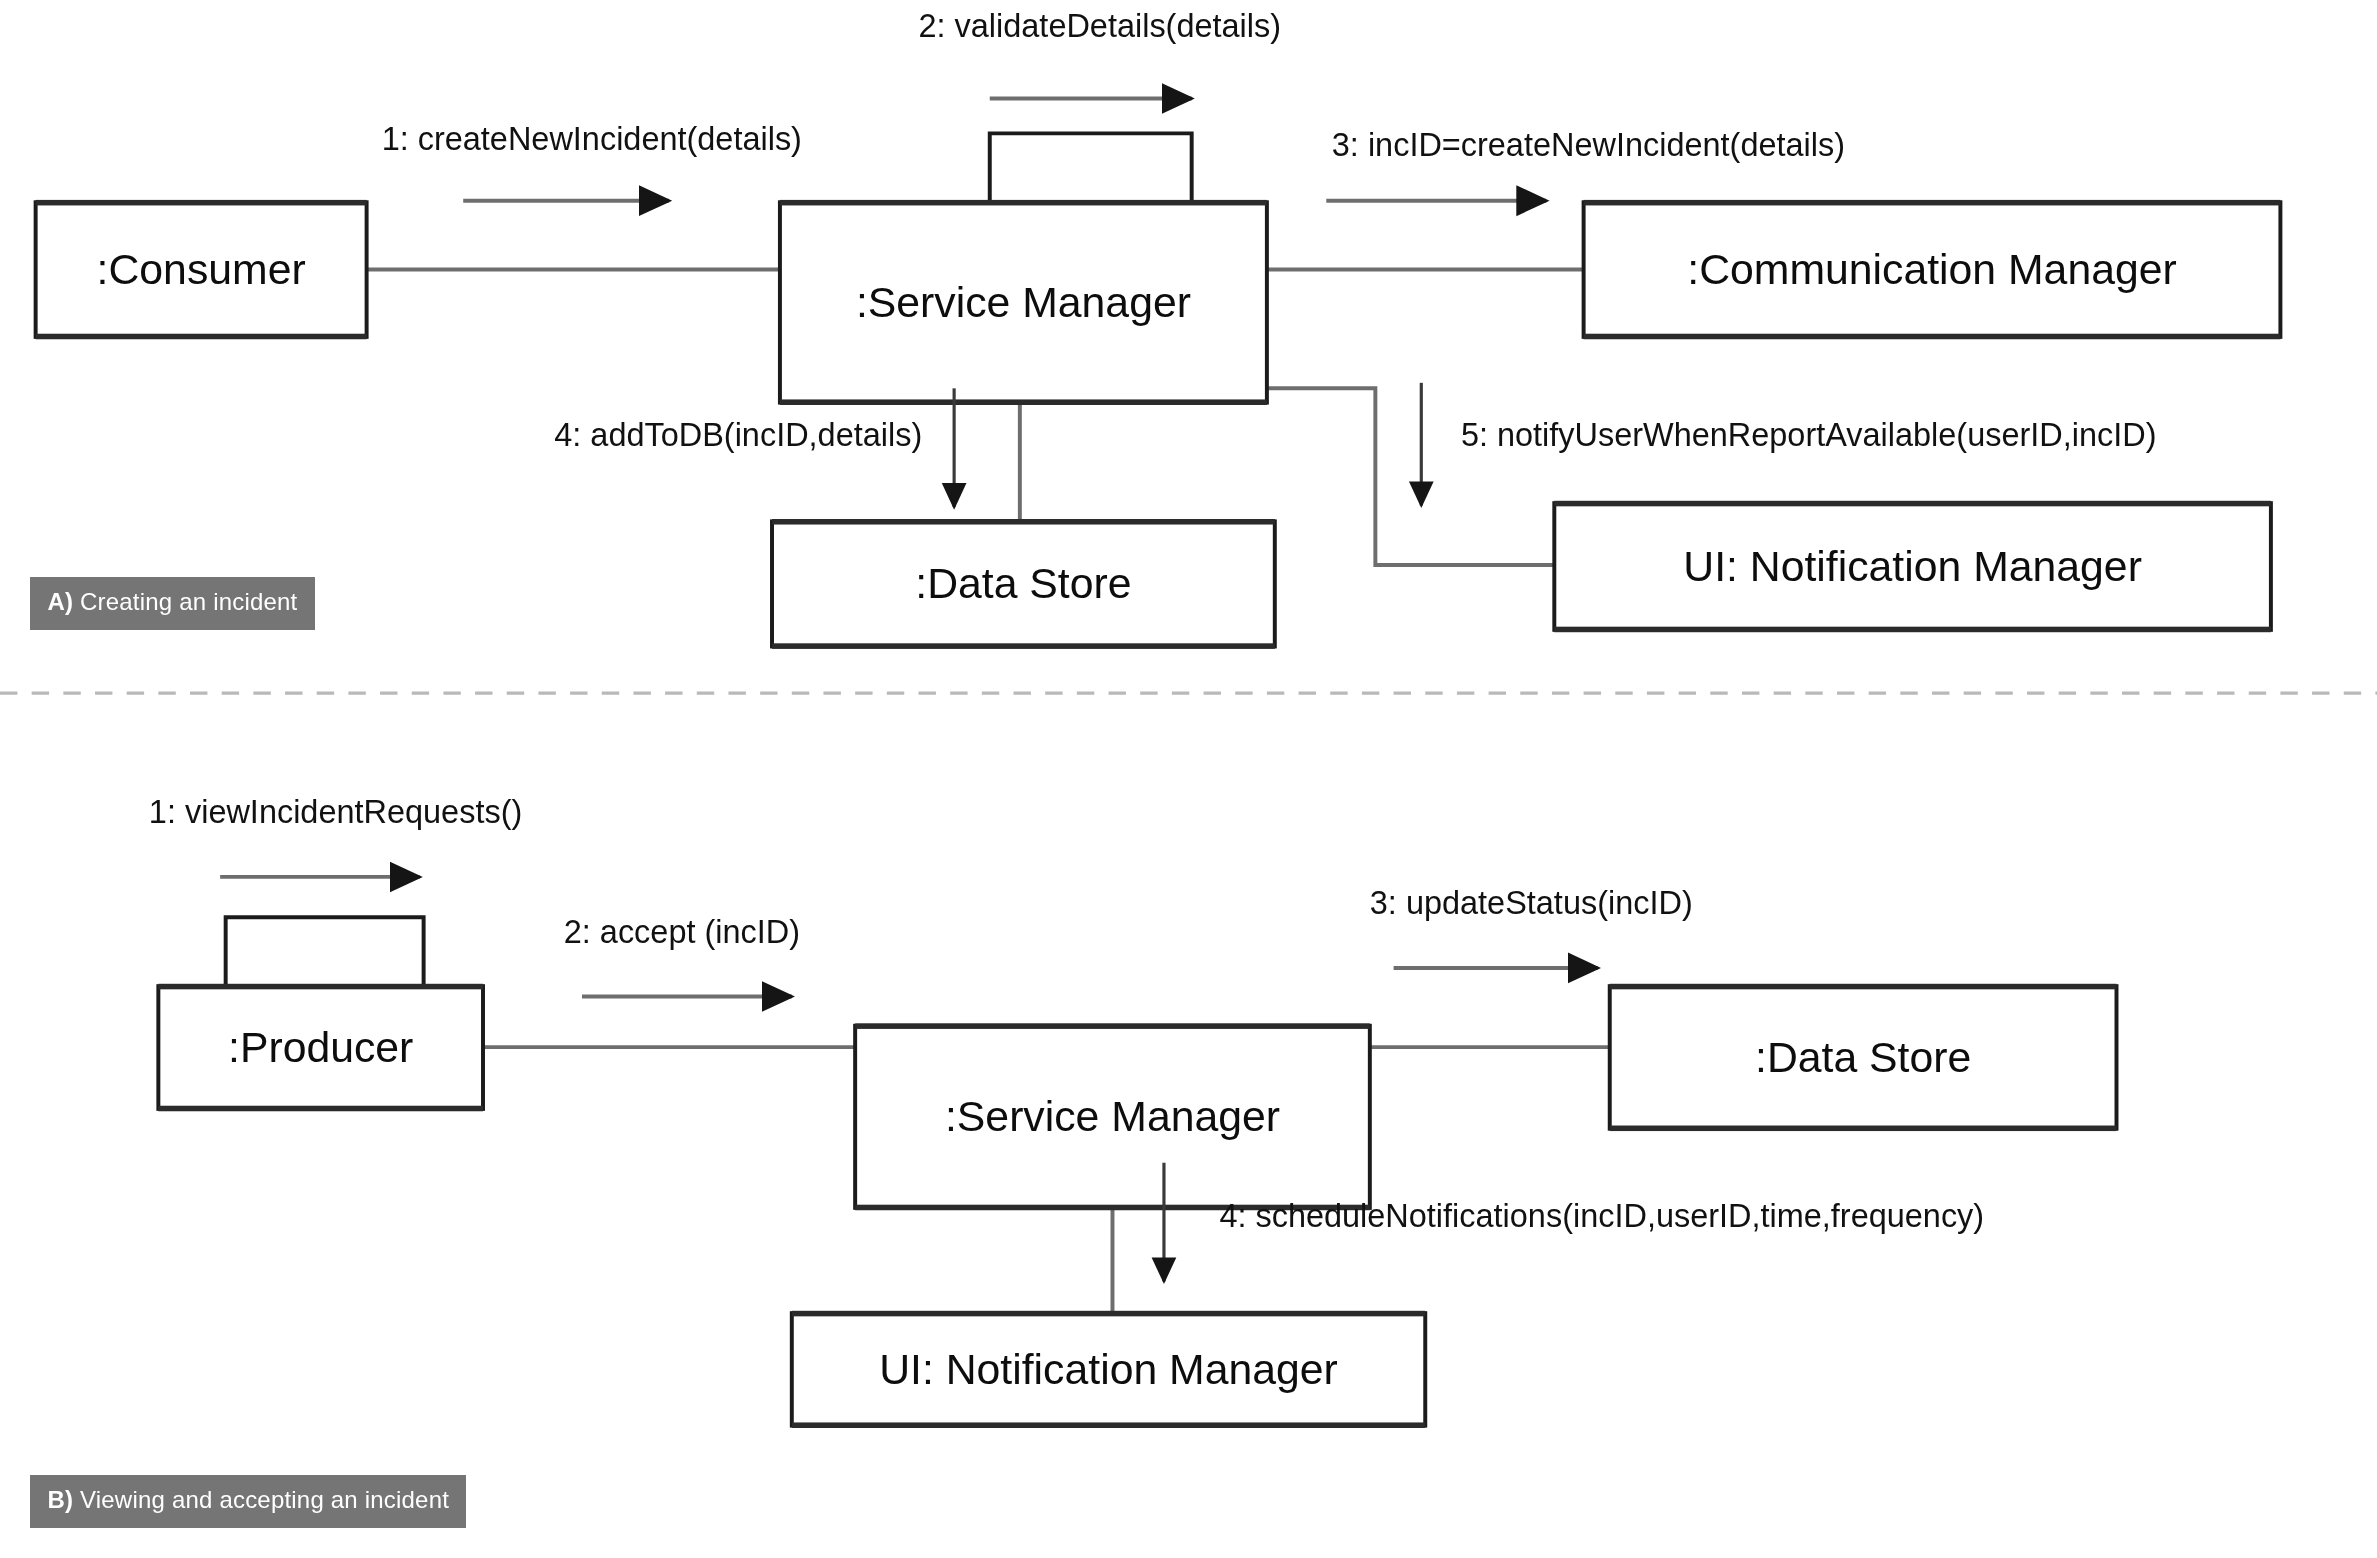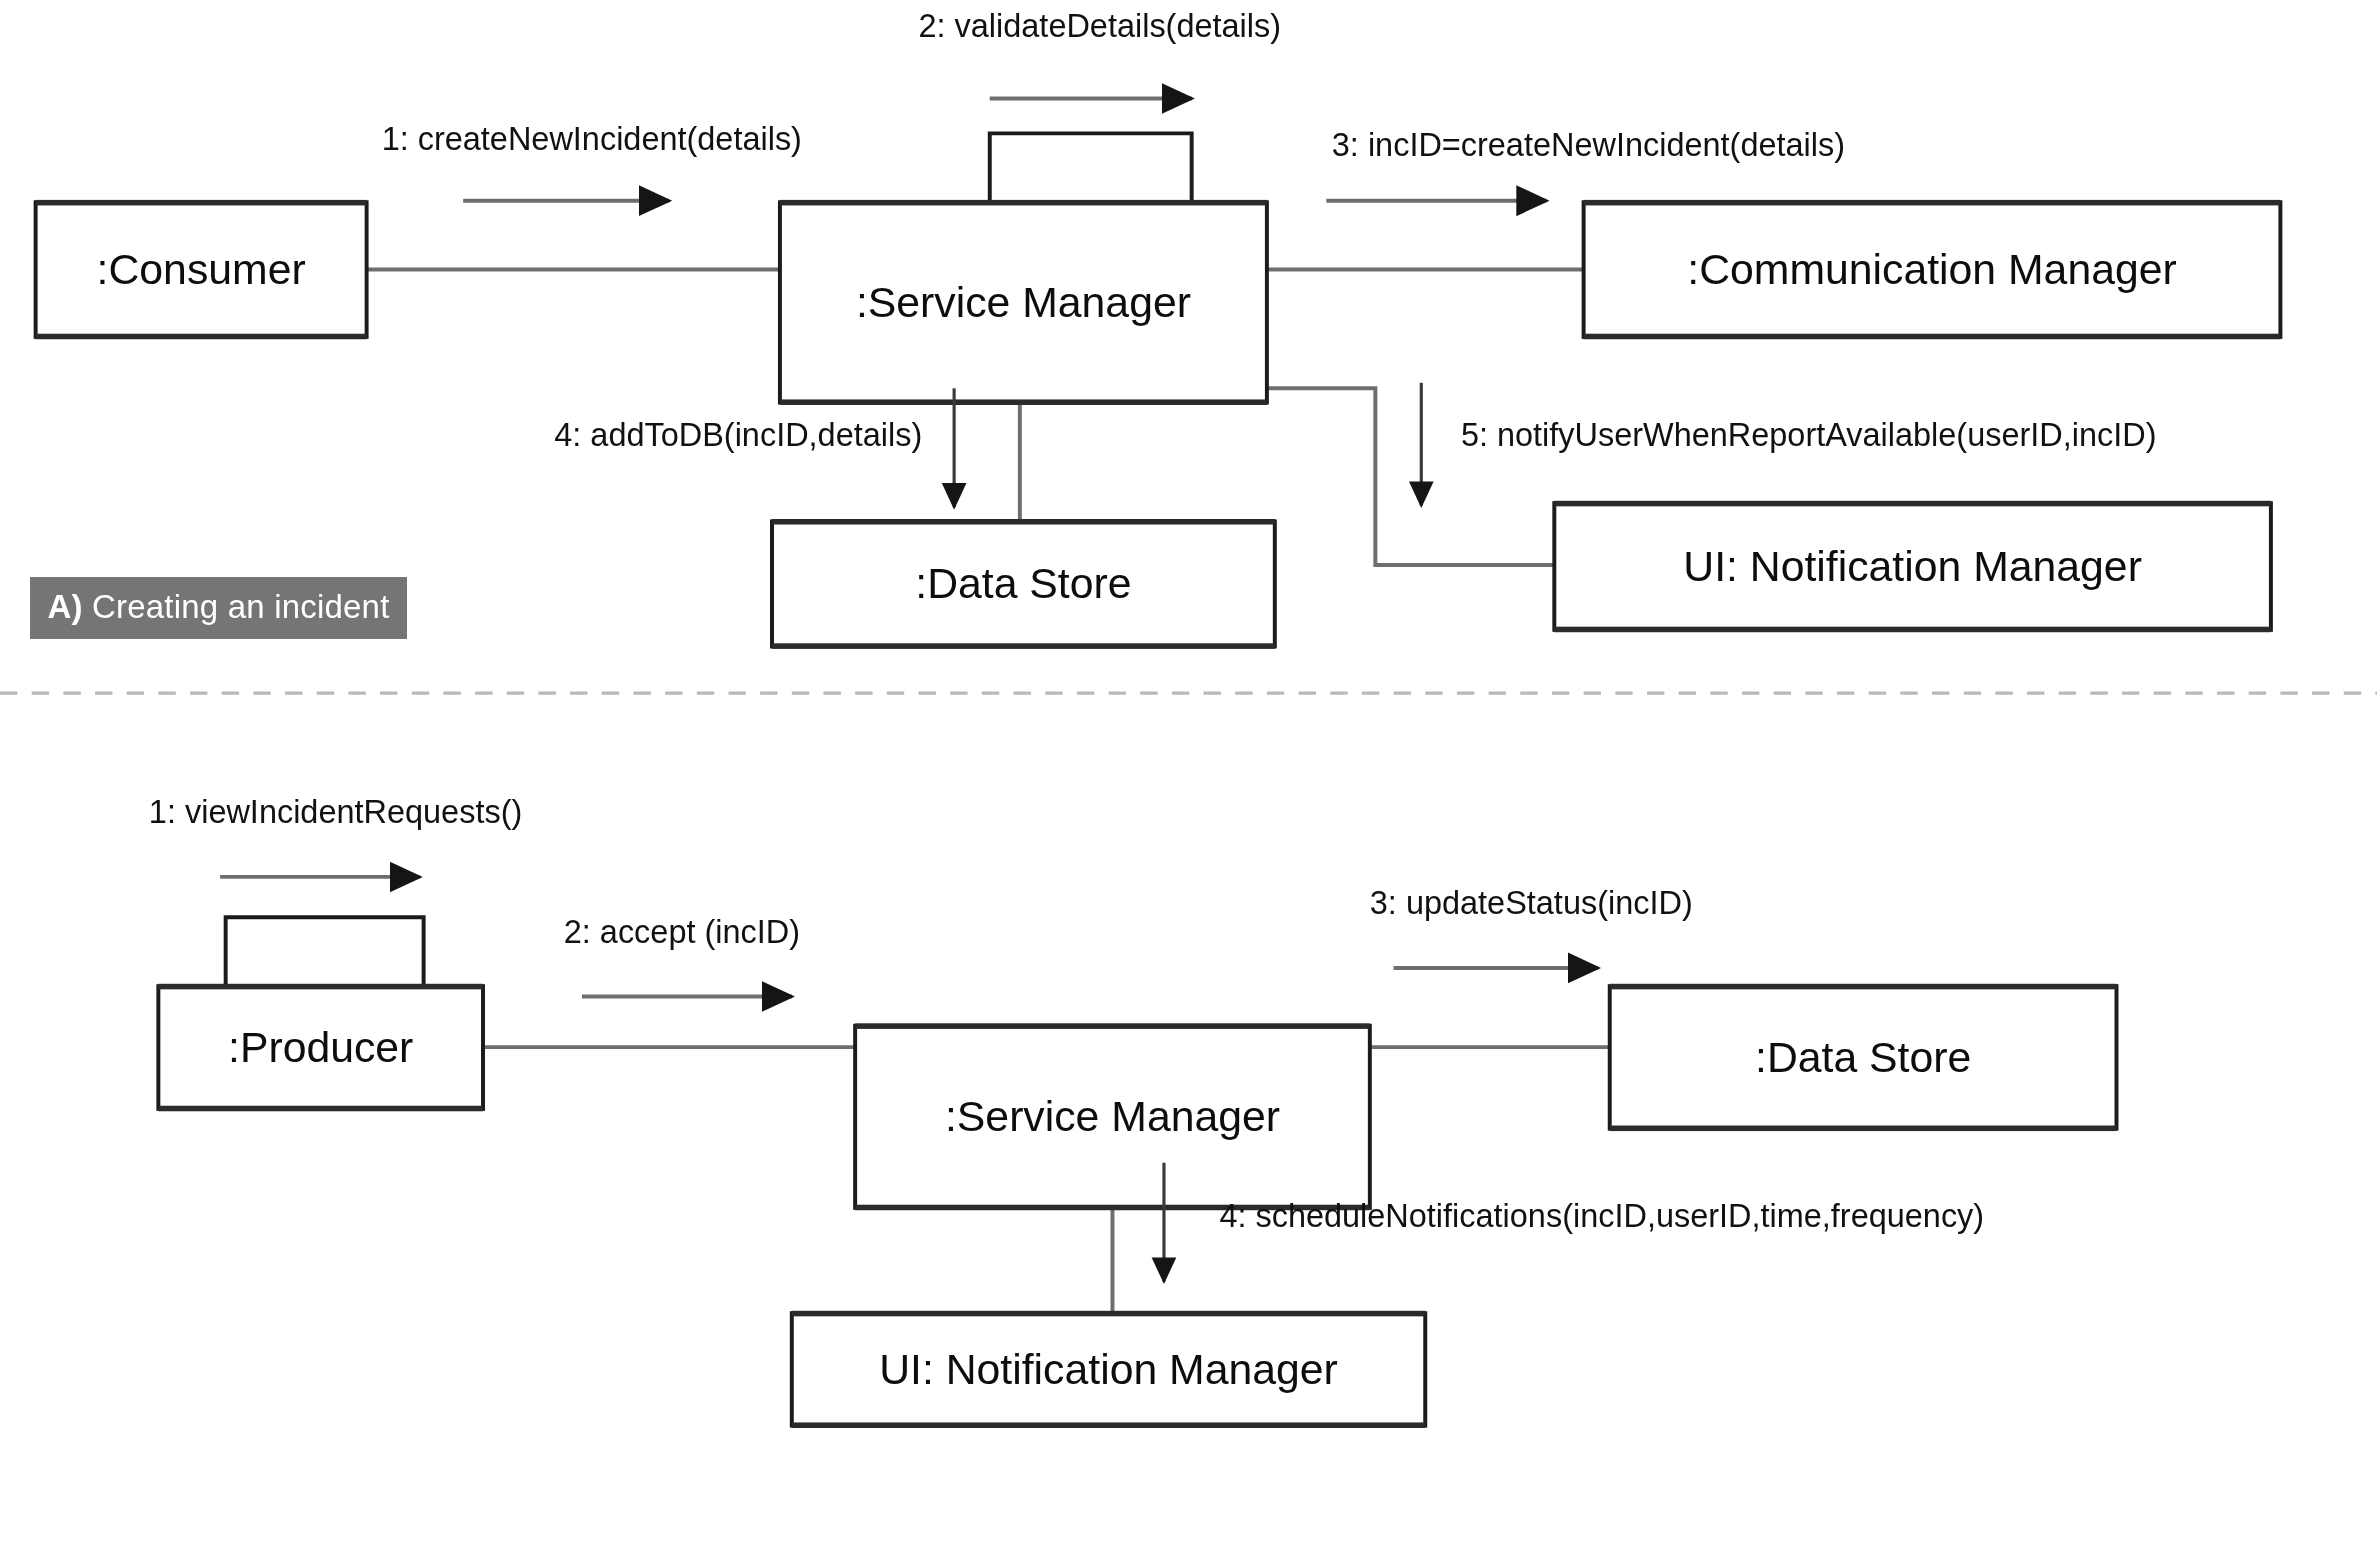--- a/index.html
+++ b/index.html
@@ -10,21 +10,21 @@
   .node-rect-top{fill:#2b2b2b;}
   .node-rect-bottom{fill:#2b2b2b;}
   .loop-rect{fill:none;stroke:#1b1b1b;stroke-width:5;}
   .link-line{stroke:#6e6e6e;stroke-width:5;fill:none;}
   .msg-line{stroke:#6e6e6e;stroke-width:5;fill:none;}
   .msg-line-thin{stroke:#3a3a3a;stroke-width:4;fill:none;}
   .divider{stroke:#b9b9b9;stroke-width:4;stroke-dasharray:22 18;fill:none;}
   .node-label{font-family:"Liberation Sans", sans-serif;font-size:54px;fill:#0d0d0d;text-anchor:middle;dominant-baseline:middle;}
   .msg-label{font-family:"Liberation Sans", sans-serif;font-size:41px;fill:#111111;dominant-baseline:middle;}
   .caption-box{position:absolute;background:#757575;color:#ffffff;
-      font-family:"Liberation Sans", sans-serif;font-size:33px;line-height:1;
+      font-family:"Liberation Sans", sans-serif;font-size:24px;line-height:1;
       padding:12.7px 17.4px 16px 17.4px;white-space:nowrap;letter-spacing:0.2px;}
   .caption-box .cap-key{font-weight:bold;}
   .caption-box .cap-text{font-weight:normal;}
 </style>
 </head>
 <body>
 
 <div id="stage">
 
   <svg id="diagram" viewBox="0 0 3002 1968">
@@ -144,15 +144,19 @@
       </g>
 
     <line id="panel-divider" class="divider" x1="0" y1="875" x2="3002" y2="875"></line>
   </svg>
 
   <div class="caption-box" id="caption-a" style="left:30px; top:577px;">
     <span class="cap-key">A)</span>
     <span class="cap-text">Creating an incident</span>
   </div>
 
+  <div class="caption-box" id="caption-b" style="left:30px; top:1475px;">
+    <span class="cap-key">B)</span>
+    <span class="cap-text">Viewing and accepting an incident</span>
+  </div>
 
 </div>
 
 
 </body></html>

